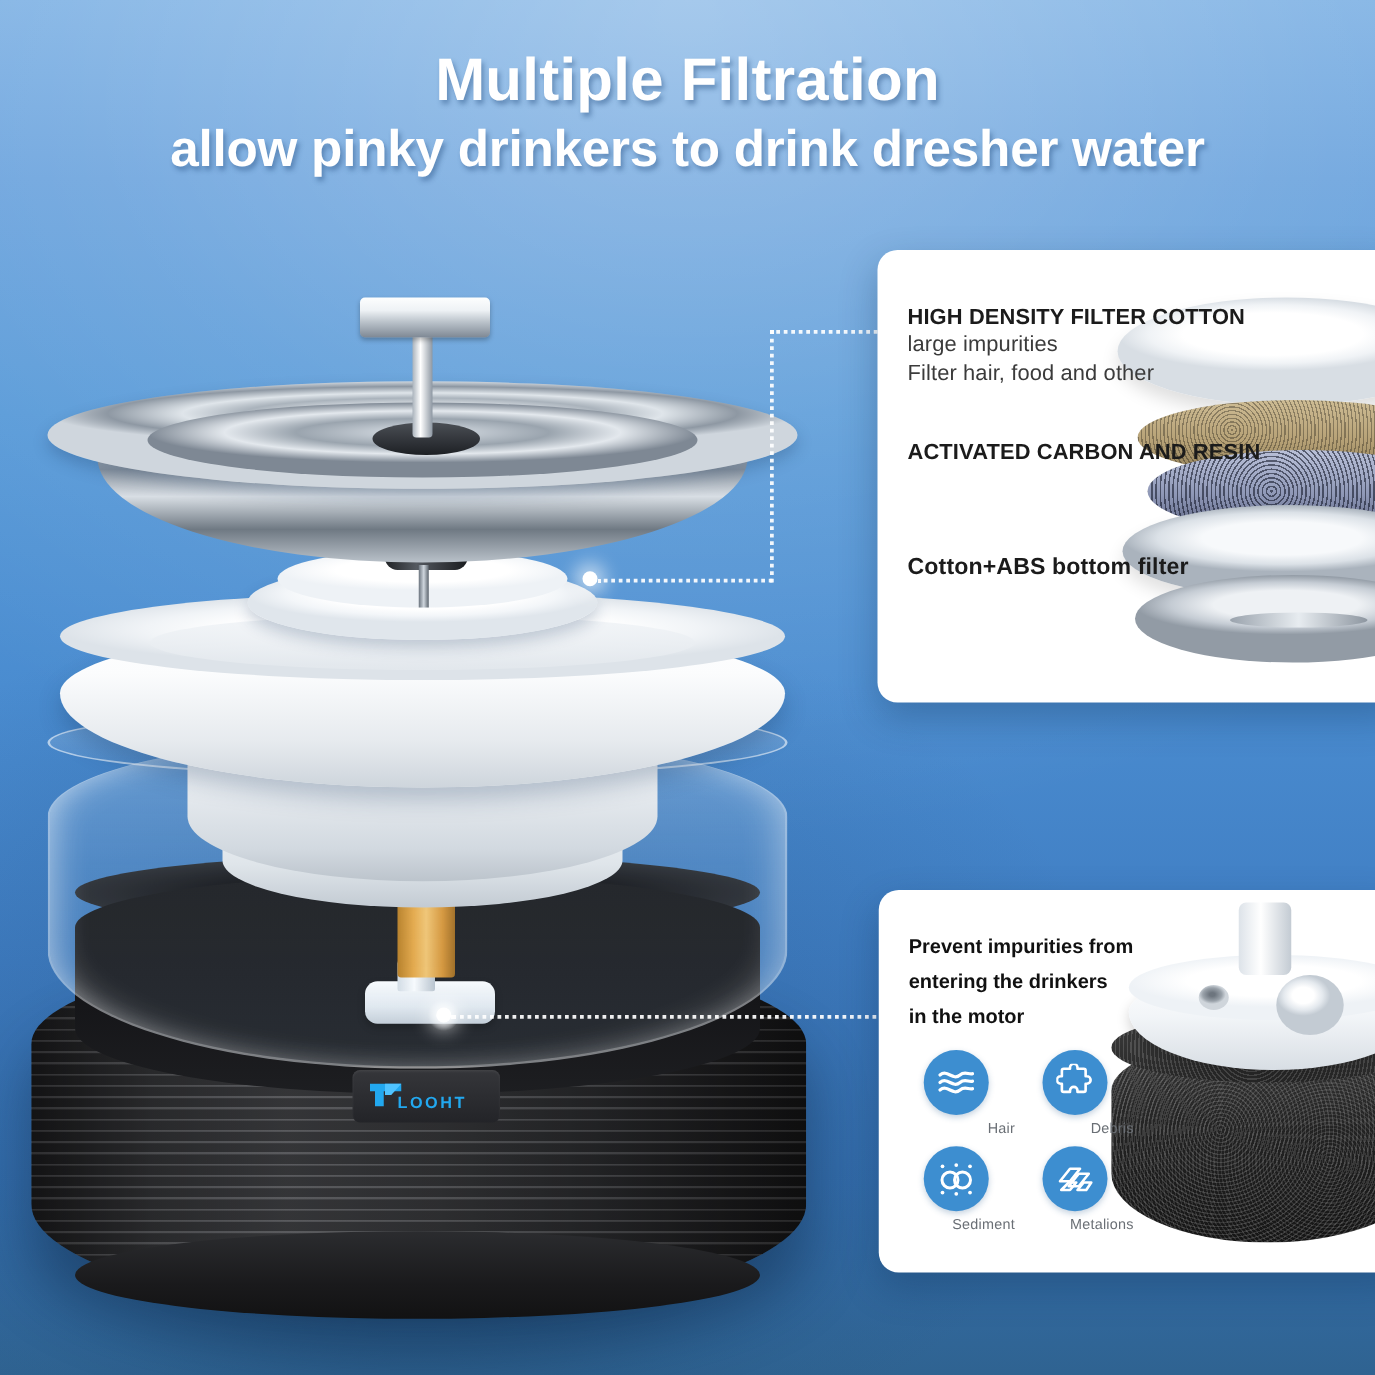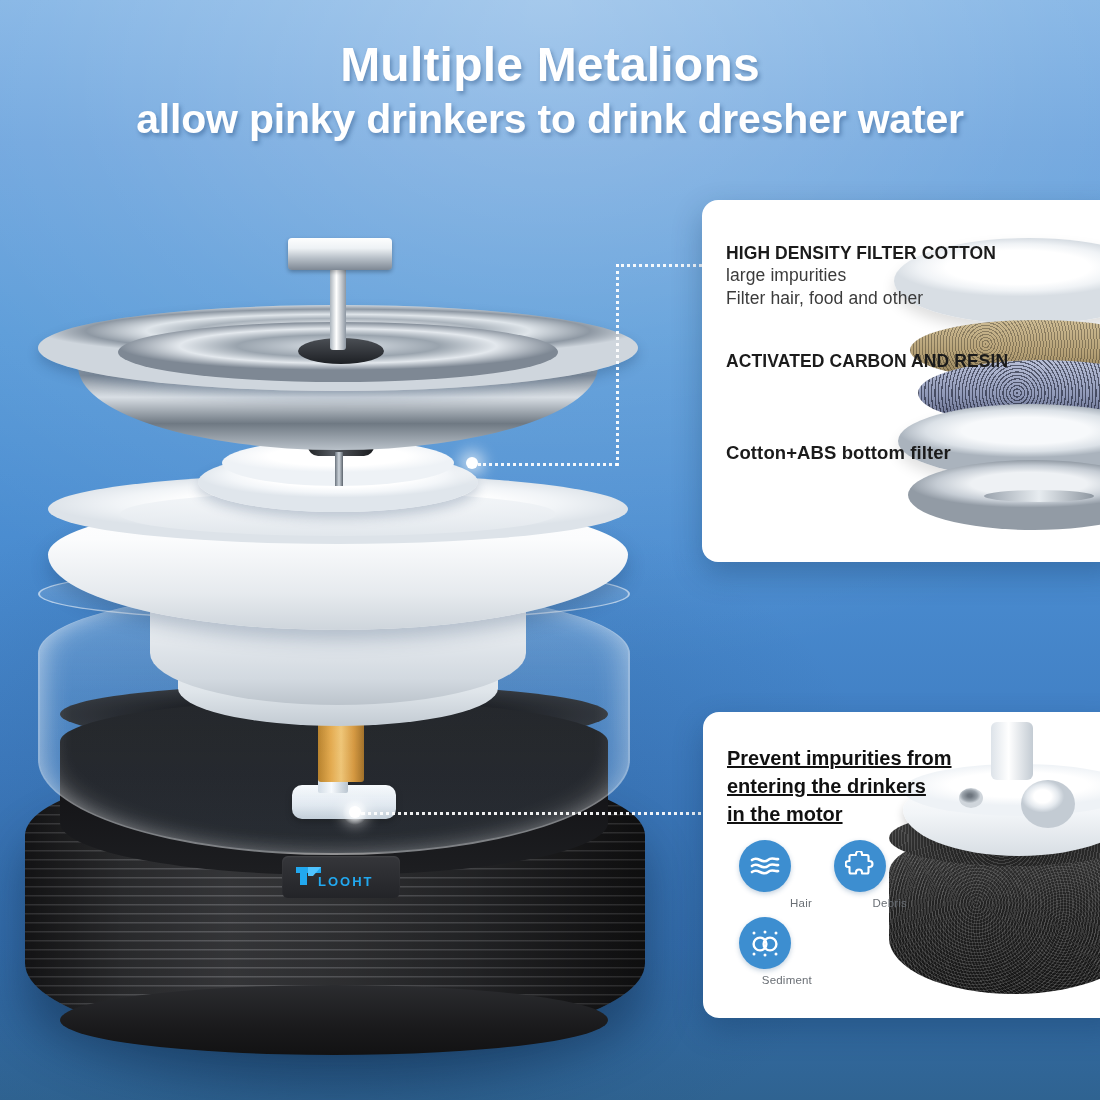--- a/index.html
+++ b/index.html
@@ -256,21 +256,21 @@
                box-shadow:0 8px 14px rgba(0,0,0,0.12); }
   .fp-base   { left:34px; top:232px; width:252px; height:70px;
                background:radial-gradient(closest-side at 48% 34%, #eef1f4 48%, #c5ccd4 76%, #929ba5 100%); }
   .fp-slot   { position:absolute; left:110px; top:262px; width:110px; height:12px;
                border-radius:50%;
                background:linear-gradient(90deg,#9aa3ad,#e7ecf0,#8d96a0); }
 
   
   .b-title{
     position:absolute; left:24px; top:32px; width:280px;
-    font-size:20px; font-weight:bold; color:#111; line-height:28px; z-index:3;text-decoration:underline;
+    font-size:16px; font-weight:bold; color:#111; line-height:28px; z-index:3;
   }
   .badges{ position:absolute; left:14px; top:128px; width:190px; z-index:3; }
   .badge-row{ display:flex; }
   .badge{ width:95px; text-align:right; margin-bottom:8px; }
   .badge .circ{
     width:52px; height:52px; border-radius:50%;
     background:#3d8ed0; margin:0 auto 5px auto; position:relative;
     box-shadow:0 2px 5px rgba(40,90,140,0.28);
   }
   .badge .cap{ font-size:11.5px; color:#6a6f75; letter-spacing:0.2px; }
@@ -314,21 +314,21 @@
     position:absolute; left:78px; top:24px; width:24px; height:20px; border-radius:50%;
     background:radial-gradient(closest-side at 45% 38%, #6d757e 20%, #9aa2aa 70%, #cfd5db 100%);
   }
 </style>
 </head>
 <body>
 
 <div id="stage">
 
   <div class="heading">
-    <span class="t1">Multiple Metalions</span>
+    <span class="t1">Multiple Filtration</span>
     <span class="t2">allow pinky drinkers to drink dresher water</span>
   </div>
 
   <div id="product">
     <div class="base-shadow"></div>
     <div class="base"></div>
     <div class="base-bottom"></div>
     <div class="cavity-top"></div>
     <div class="cavity"></div>
 
@@ -449,17 +449,28 @@
               <circle cx="6" cy="4" r="1.5" fill="#fff"></circle>
               <circle cx="17" cy="3" r="1.5" fill="#fff"></circle>
               <circle cx="28" cy="4" r="1.5" fill="#fff"></circle>
               <circle cx="6" cy="25" r="1.5" fill="#fff"></circle>
               <circle cx="17" cy="26" r="1.5" fill="#fff"></circle>
               <circle cx="28" cy="25" r="1.5" fill="#fff"></circle>
             </svg>
           </div>
           <div class="cap">Sediment</div>
         </div>
+        <div class="badge">
+          <div class="circ">
+            <svg width="32" height="28" viewBox="0 0 32 28">
+              <path d="M4 16 L12 6 L20 6 L12 16 Z" fill="none" stroke="#fff" stroke-width="2.1" stroke-linejoin="round"></path>
+              <path d="M11 20 L19 10 L27 10 L19 20 Z" fill="none" stroke="#fff" stroke-width="2.1" stroke-linejoin="round"></path>
+              <path d="M5 23 L11 17 L17 17 L12 23 Z" fill="none" stroke="#fff" stroke-width="2.1" stroke-linejoin="round"></path>
+              <path d="M18 23 L23 17 L29 17 L25 23 Z" fill="none" stroke="#fff" stroke-width="2.1" stroke-linejoin="round"></path>
+            </svg>
+          </div>
+          <div class="cap">Metalions</div>
+        </div>
       </div>
     </div>
   </div>
 
 </div>
 
 </body></html>

